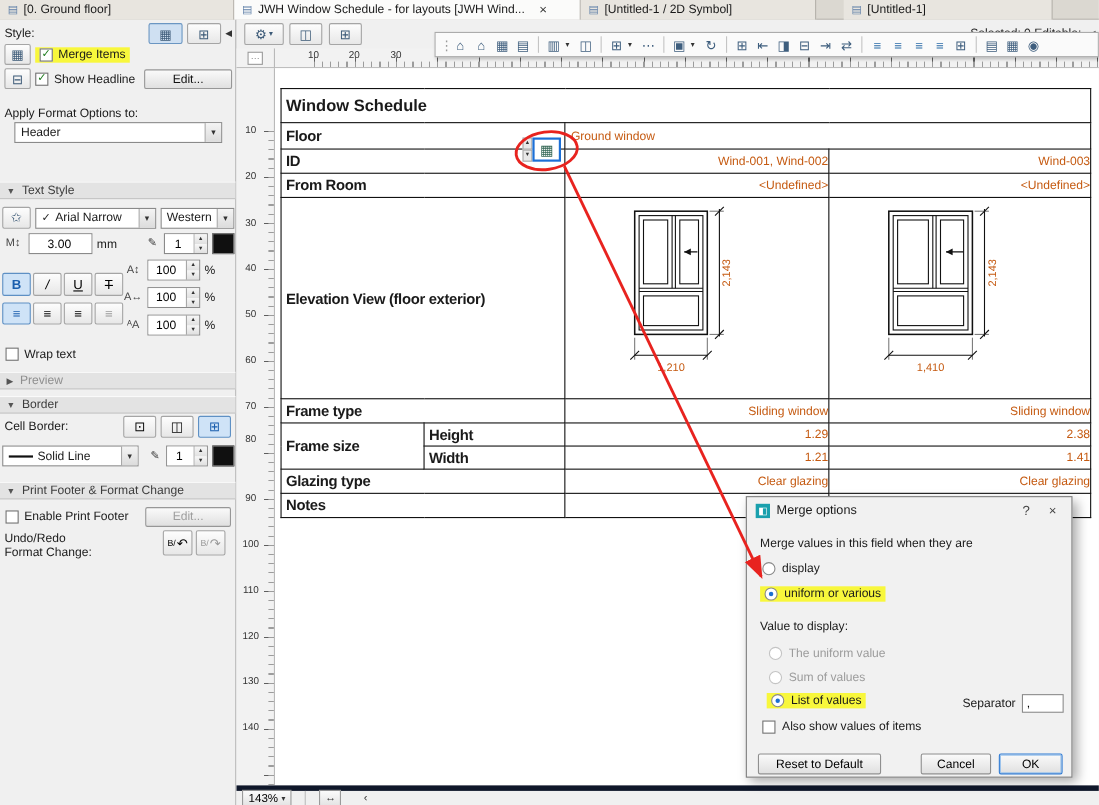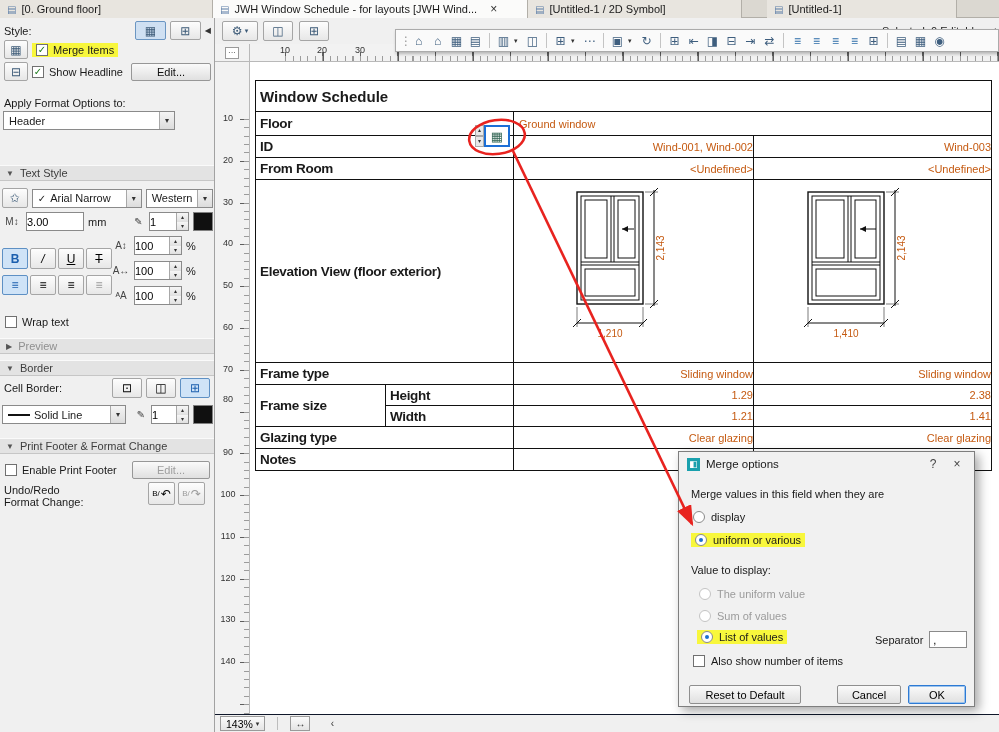--- a/index.html
+++ b/index.html
@@ -18,21 +18,21 @@
   .tbtn{width:24px;height:19px;background:linear-gradient(#fdfdfd,#e7e7e7);border:1px solid #a5a5a5;border-radius:2px;font-size:12px;display:inline-flex;align-items:center;justify-content:center;color:#3c5a77;padding:0}
   .tbtn.pressed{background:#cfe0f2;border-color:#6b96c2}
   .cb{width:12px;height:12px;background:#fff;border:1px solid #707070;display:inline-flex;align-items:center;justify-content:center;font-size:10px;line-height:10px;color:#1b7a1b;font-weight:bold;flex:none}
   .radio{width:12px;height:12px;border:1px solid #8a8a8a;border-radius:50%;background:#fff;display:inline-block;position:relative;flex:none}
   .radio.on::after{content:"";position:absolute;left:3px;top:3px;width:4px;height:4px;border-radius:50%;background:#1b6fd0}
   .radio.dis{border-color:#c4c4c4}
   .hl{background:#f8f73c;padding:1px 4px;display:inline-flex;align-items:center;gap:5px}
   .combo{background:#fff;border:1px solid #8a8a8a;height:19px;display:flex;align-items:center;padding-left:5px;gap:4px}
   .combo .arr{margin-left:auto;width:15px;height:100%;display:flex;align-items:center;justify-content:center;font-size:8px;color:#333;background:linear-gradient(#f4f4f4,#dcdcdc);border-left:1px solid #a8a8a8}
   .spin{display:flex;align-items:stretch;border:1px solid #8a8a8a;background:#fff;height:19px}
-  .spin input{border:0;width:100%;font:11px "Liberation Sans",sans-serif;text-align:left;padding-right:2px;outline:none;min-width:0}
+  .spin input{border:0;width:100%;font:11px "Liberation Sans",sans-serif;text-align:center;padding-right:2px;outline:none;min-width:0}
   .ud{width:12px;display:flex;flex-direction:column;border-left:1px solid #a8a8a8;flex:none}
   .ud span{flex:1;font-size:6px;line-height:8px;text-align:center;color:#333;background:linear-gradient(#f6f6f6,#e0e0e0)}
   .swatch{width:20px;height:19px;border:1px solid #808080;background:#101010;flex:none}
   
   .sidebar{position:absolute;left:0;top:18px;width:215px;height:714px;background:#f0f0f0;border-right:1px solid #a2a2a2}
   .srow{position:absolute;display:flex;align-items:center;gap:4px}
   .sect{position:absolute;left:0;width:214px;height:16px;background:#e3e3e3;border-top:1px solid #fafafa;border-bottom:1px solid #c6c6c6;display:flex;align-items:center;gap:6px;padding:0 6px;color:#3d3d3d}
   .sect .tri{font-size:8px;color:#555}
   .sect.dim2{color:#8f8f8f}
   .fmtb{position:absolute;width:26px;height:21px;background:linear-gradient(#fdfdfd,#e7e7e7);border:1px solid #a5a5a5;border-radius:2px;font-size:12px;display:flex;align-items:center;justify-content:center;padding:0}
@@ -66,21 +66,21 @@
   td.lbl{font-weight:bold;font-size:13.5px;letter-spacing:-0.3px;padding-left:4px}
   td.ttl{font-weight:bold;font-size:15px;padding-left:4px}
   td.val{font-size:11px;color:#c55a11;text-align:right}
   td.val.left{text-align:left;padding-left:5px}
   td.draw{text-align:center;vertical-align:middle}
   .mwrap{position:absolute;left:225px;top:63px;display:flex;align-items:center;z-index:30}
   .mini-ud{display:flex;flex-direction:column;width:9px}
   .mini-ud span{font-size:6px;line-height:9px;text-align:center;color:#333;background:#e8e8e8;border:1px solid #aaa}
   .mergebtn{width:26px;height:22px;border:2px solid #1c6fd6;background:#fff;display:flex;align-items:center;justify-content:center;font-size:13px;color:#365;padding:0}
   
-  .statusbar{position:absolute;left:0;bottom:0;width:100%;height:18px;background:#f0f0f0;border-top:1px solid #0f172a;display:flex;align-items:center;gap:12px;padding:0 5px}
+  .statusbar{position:absolute;left:0;bottom:0;width:100%;height:18px;background:#f0f0f0;border-top:5px solid #0f172a;display:flex;align-items:center;gap:12px;padding:0 5px}
   .statusbar .zoom{display:flex;align-items:center;gap:3px;background:linear-gradient(#fbfbfb,#e4e4e4);border:1px solid #9a9a9a;height:15px;padding:0 5px;font-size:10.5px}
   .statusbar .zoom .a9{font-size:7px;color:#333}
   .statusbar .sbtn{width:20px;height:15px;background:linear-gradient(#fbfbfb,#e4e4e4);border:1px solid #9a9a9a;font-size:10px;display:flex;align-items:center;justify-content:center;padding:0;color:#333}
   .statusbar .vsep{width:1px;height:13px;background:#bdbdbd}
   
   .dialog{position:absolute;left:678px;top:451px;width:297px;height:256px;background:#f1f1f1;border:1px solid #7e7e7e;box-shadow:4px 4px 10px rgba(0,0,0,.35);z-index:150}
   .dtitle{height:24px;display:flex;align-items:center;gap:6px;padding:0 8px;font-size:11.5px}
   .dico{width:13px;height:13px;background:#19a0ad;color:#fff;font-size:9px;display:flex;align-items:center;justify-content:center;flex:none}
   .dctl{width:18px;text-align:center;color:#444;font-size:12px}
   .dctl.q{margin-left:auto}
@@ -147,21 +147,21 @@
       <span class="cb">✓</span>
       <span>Show Headline</span>
     </label>
     <span class="flex"></span>
     <button class="btn" style="width:80px">Edit...</button>
   </div>
 
   <div class="srow" style="left:4px;top:79px">
       <span>Apply Format Options to:</span>
     </div>
-  <div class="combo srow" style="left:3px;top:93px;width:172px">
+  <div class="combo srow" style="left:13px;top:93px;width:189px">
     <span>Header</span>
     <span class="arr">▾</span>
   </div>
 
   <div class="sect" style="top:147px">
     <span class="tri">▼</span>
     <span>Text Style</span>
   </div>
 
   <div class="srow" style="left:2px;top:170px;width:211px">
@@ -601,21 +601,21 @@
     <span>List of values</span>
   </label>
 
   <div class="drow" style="left:196px;top:179px">
     <span>Separator</span>
     <input class="sepinput" value=", " style="">
   </div>
 
   <label class="drow" style="left:14px;top:203px">
     <span class="cb"></span>
-    <span>Also show number of items</span>
+    <span>Also show values of items</span>
   </label>
 
   <button class="dbtn" style="left:10px;top:233px;width:112px">Reset to Default</button>
   <button class="dbtn" style="left:158px;top:233px;width:64px">Cancel</button>
   <button class="dbtn okf" style="left:229px;top:233px;width:58px">OK</button>
 </div>
 
 <svg class="annot" width="999" height="732" viewBox="0 0 999 732">
   <defs>
     <marker id="arrowhead" markerWidth="9" markerHeight="8" refX="7" refY="3" orient="auto">

